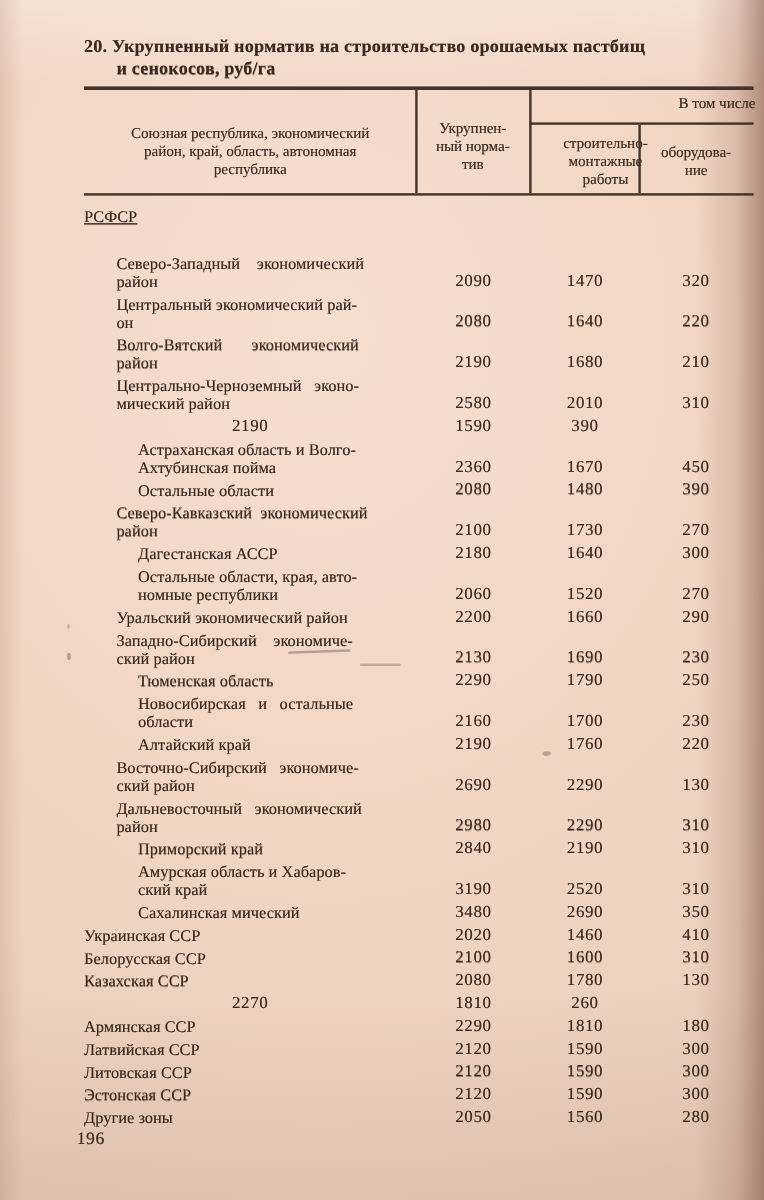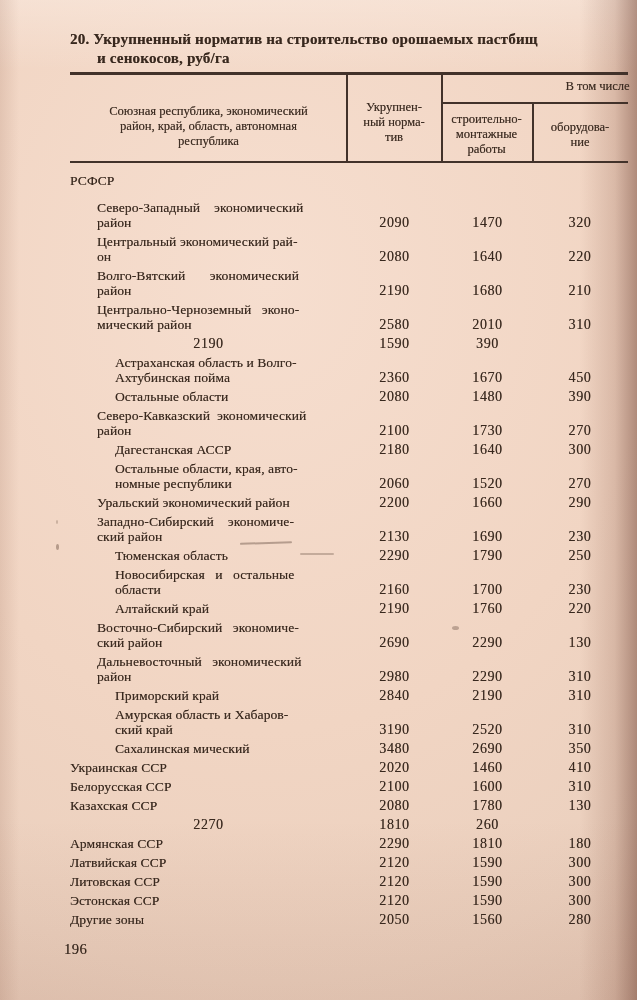--- a/index.html
+++ b/index.html
@@ -38,32 +38,32 @@
   .v3{left:532px;top:104px;height:57px;}
 
   
   .hcell{
     position:absolute;font-size:12.5px;line-height:15px;
     text-align:center;white-space:pre-wrap;color:#3c2c22;
   }
   .h-region{left:72px;top:104px;width:273px;}
   .h-norm{left:348px;top:100px;width:92px;}
   .h-group{left:460px;top:79px;width:187px;padding-left:44px;}
-  .h-smr{left:442px;top:112px;width:89px;}
+  .h-smr{left:460px;top:112px;width:89px;}
   .h-equip{left:533px;top:120px;width:94px;}
 
   
   .tbody{position:absolute;left:70px;top:173px;width:558px;}
   .row{
     display:grid;
     grid-template-columns:277px 95px 91px 94px;
     align-items:end;
     margin-bottom:4px;
   }
-  .row.section{margin-bottom:12px;}
+  .row.section{margin-bottom:24px;text-decoration:underline;}
   .cell-region{
     font-size:13.5px;line-height:15px;white-space:pre-wrap;
     letter-spacing:0.1px;
   }
   .lvl0 .cell-region{padding-left:0;}
   .lvl1 .cell-region{padding-left:27px;}
   .lvl2 .cell-region{padding-left:45px;}
   .lvl2{margin-top:2px;}
   .num{
     font-size:14px;text-align:center;letter-spacing:0.6px;

